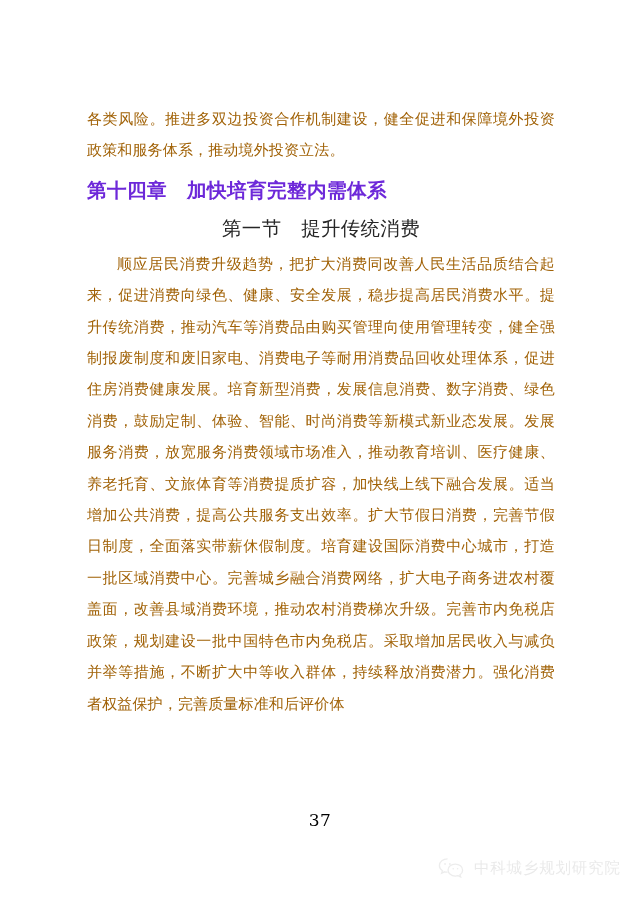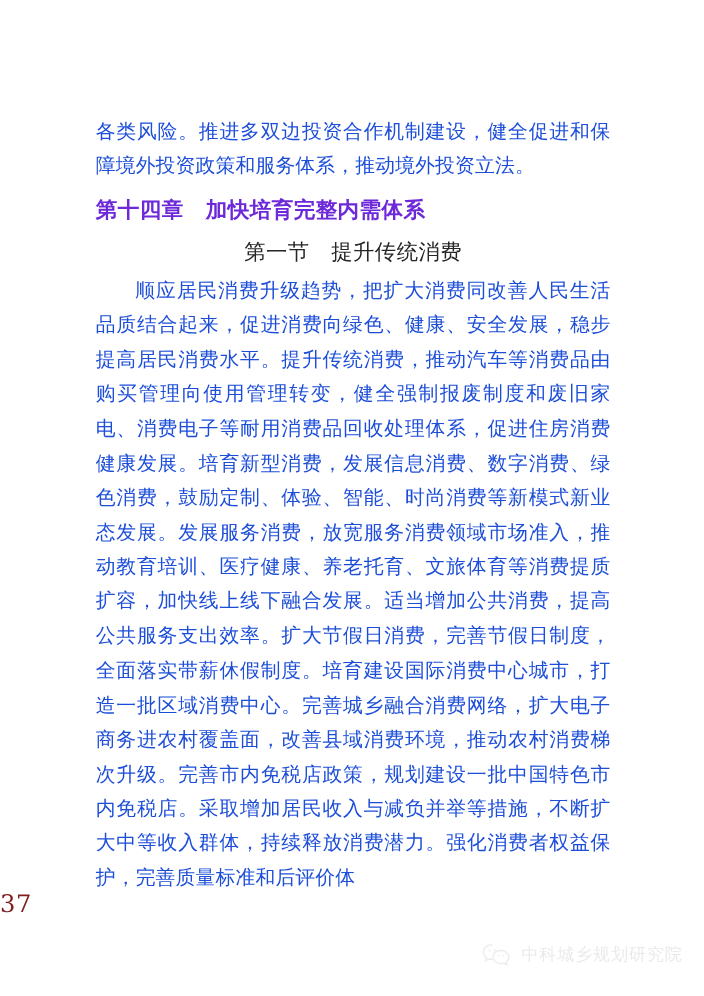--- a/index.html
+++ b/index.html
@@ -25,27 +25,27 @@
 
   .content {
     position: absolute;
     left: 87px;
     top: 104px;
     width: 468px;
   }
 
   
   .para {
-    font-size: 18px;
+    font-size: 15px;
     line-height: 31.4px;
     text-align: justify;
     text-align-last: left;
     text-justify: inter-ideograph;
     letter-spacing: 0.15px;
-    color: #1d4ed8;
+    color: #a16207;
     margin: 0;
     font-family: "DejaVu Serif", "Liberation Serif", serif;
     font-weight: 400;
   }
   .para.indent {
     text-indent: 2em;
   }
   .para.cont {
     text-indent: 0;
   }
@@ -74,23 +74,24 @@
     margin: 7px 0 5px 0;
     white-space: pre;
   }
 
   
   .page-number {
     position: absolute;
     left: 0;
     right: 0;
     top: 810px;
+    text-align: center;
     font-family: "DejaVu Serif", "Liberation Serif", serif;
-    font-size: 22px;
-    color: #7f1d1d;
+    font-size: 17px;
+    color: #000000;
     letter-spacing: 0.5px;
   }
 
   
   .watermark {
     position: absolute;
     left: 438px;
     top: 857px;
     display: flex;
     align-items: center;

